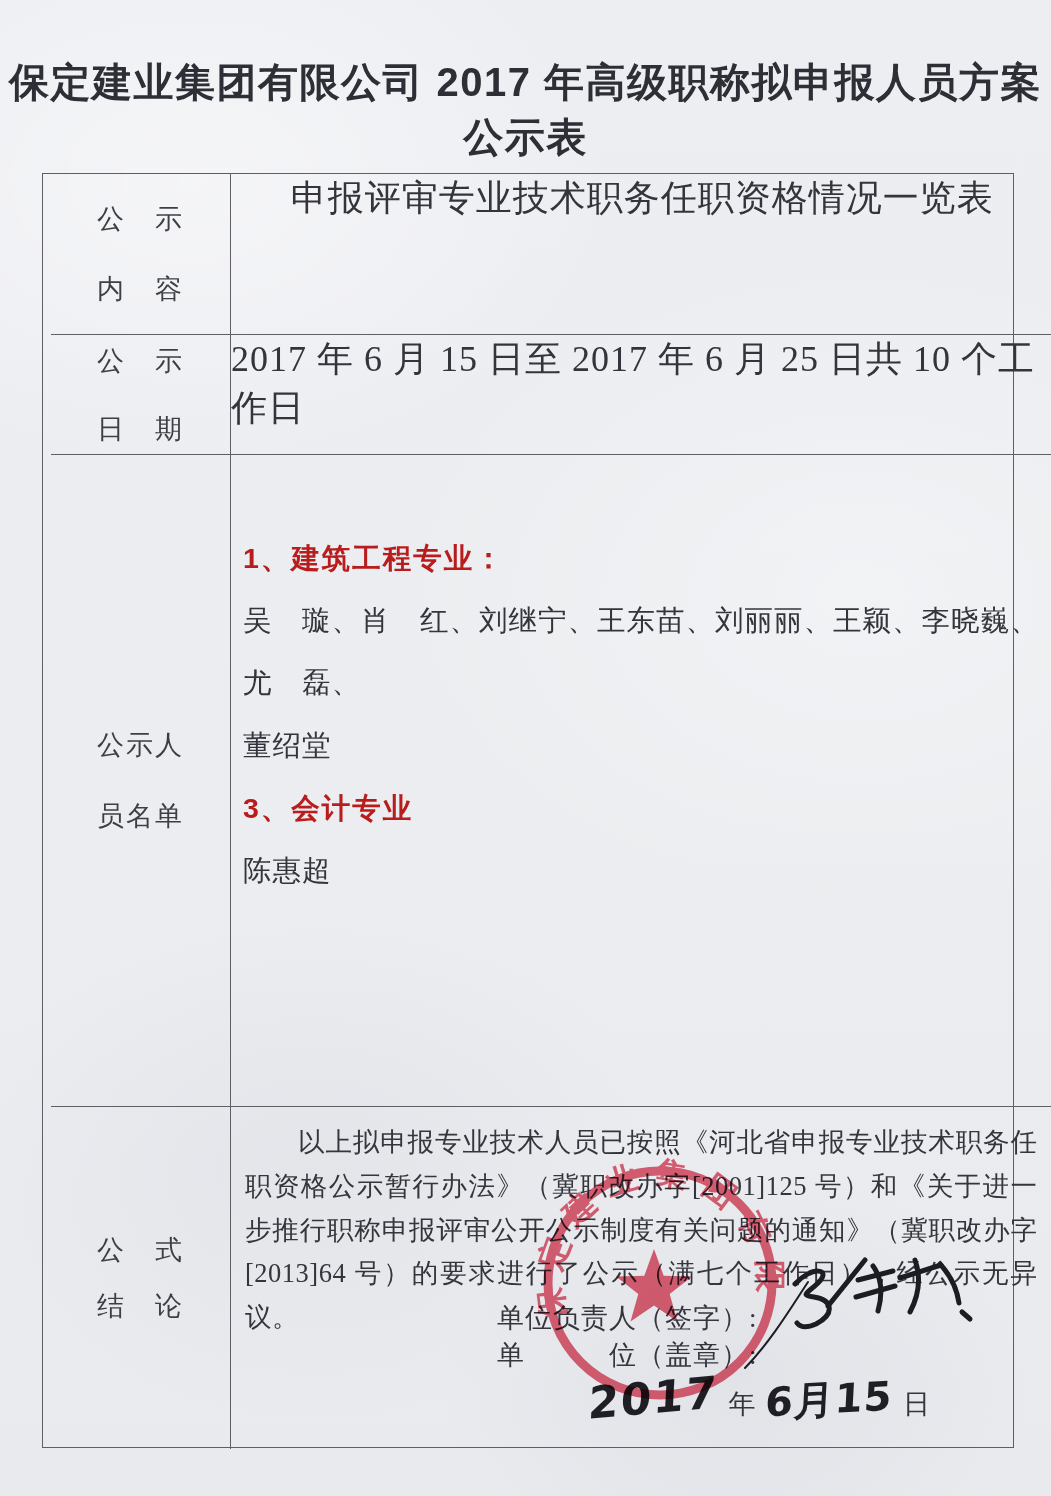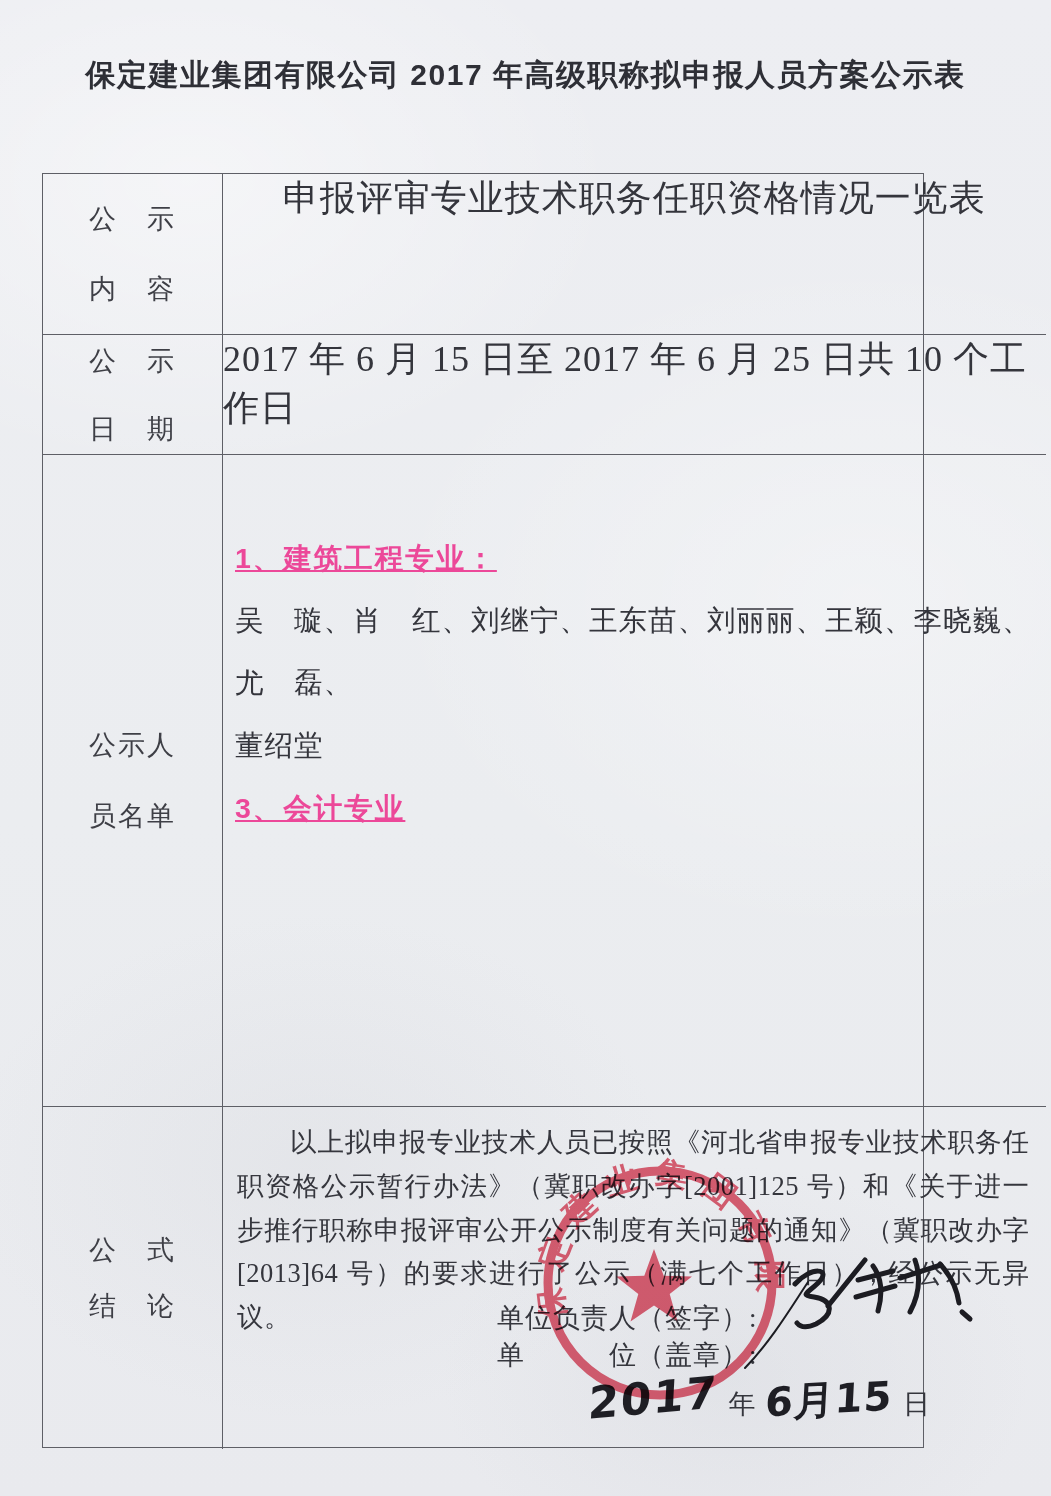--- a/index.html
+++ b/index.html
@@ -11,44 +11,44 @@
       radial-gradient(500px 360px at 30% 78%, rgba(208,210,216,.25), rgba(208,210,216,0) 70%),
       radial-gradient(420px 300px at 70% 92%, rgba(205,207,214,.28), rgba(205,207,214,0) 70%),
       linear-gradient(180deg,#edeef2 0%, #ebedf0 55%, #e9eaee 100%);
     font-family:"Liberation Serif","DejaVu Serif",serif;
     color:#32333a;
   }
   .page{position:absolute;inset:0;}
   .title{
     position:absolute;top:55px;left:0;right:0;text-align:center;
     font-family:"Liberation Sans","DejaVu Sans",sans-serif;
-    font-weight:700;font-size:30px;letter-spacing:1.5px;color:#2e2f36;
+    font-weight:700;font-size:40px;letter-spacing:1.5px;color:#2e2f36;
   }
   .tbl{
-    position:absolute;left:42px;top:173px;width:882px;height:1275px;
+    position:absolute;left:42px;top:173px;width:972px;height:1275px;
     display:grid;grid-template-columns:180px 1fr;
     grid-template-rows:160px 120px 652px 343px;
-    border:1.6px solid #5e5f66;box-sizing:border-box;
+    border:1.6px solid #5e5f66;box-sizing:border-box;padding-left:8px;
   }
   .cell{box-sizing:border-box;position:relative;}
   .lab{border-right:1.6px solid #5e5f66;display:flex;flex-direction:column;
        align-items:center;justify-content:center;font-size:27px;color:#3e3f46;
        letter-spacing:2px;}
   .rt{border-top:1.6px solid #5e5f66;}
   .lab .l2{margin-top:0;font-family:Liberation Serif, serif;}
   .gapA .l2{margin-top:34px;}
   .gapB .l2{margin-top:32px;}
   .gapC .l2{margin-top:35px;}
   .gapD .l2{margin-top:20px;}
   .cnt-center{display:flex;align-items:flex-start;justify-content:center;
        font-size:36px;letter-spacing:1px;color:#34353c;}
   .names{padding:72px 14px 0 12px;font-size:28.5px;color:#34353c;}
   .names .ln{line-height:62.5px;letter-spacing:1px;white-space:pre;}
   .names .ln-hd{font-family:"Liberation Sans","DejaVu Sans",sans-serif;
-       font-weight:700;letter-spacing:2px;color:#ec4899;text-decoration:underline;}
+       font-weight:700;letter-spacing:2px;color:#b91c1c;}
   .concl{padding:14px 16px 0 14px;}
   .concl .para{font-size:26.5px;line-height:43.8px;text-indent:2em;
        text-align:justify;color:#35363d;letter-spacing:.5px;}
   .signline{position:absolute;font-size:27px;color:#35363d;white-space:pre;
        letter-spacing:1px;}
   .sl1{left:497px;top:1300px;}
   .sl2{left:497px;top:1337px;}
   .hand-date{position:absolute;left:588px;top:1372px;display:flex;
        align-items:baseline;gap:10px;}
   .hand{font-family:"DejaVu Sans",sans-serif;font-weight:700;color:#1e1e24;
@@ -88,20 +88,21 @@
     <div class="cell lab rt gapC">
       <div>公示人</div>
       <div class="l2">员名单</div>
     </div>
     <div class="cell names rt">
       <div class="ln ln-hd">1、建筑工程专业：</div>
       <div class="ln">吴　璇、肖　红、刘继宁、王东苗、刘丽丽、王颖、李晓巍、</div>
       <div class="ln">尤　磊、</div>
       <div class="ln">董绍堂</div>
       <div class="ln ln-hd">3、会计专业</div>
+      <div class="ln">陈惠超</div>
     </div>
 
     <div class="cell lab rt gapD">
       <div>公　式</div>
       <div class="l2">结　论</div>
     </div>
     <div class="cell concl rt">
       <div class="para">以上拟申报专业技术人员已按照《河北省申报专业技术职务任职资格公示暂行办法》（冀职改办字[2001]125 号）和《关于进一步推行职称申报评审公开公示制度有关问题的通知》（冀职改办字[2013]64 号）的要求进行了公示（满七个工作日），经公示无异议。</div>
     </div>
   </div>

